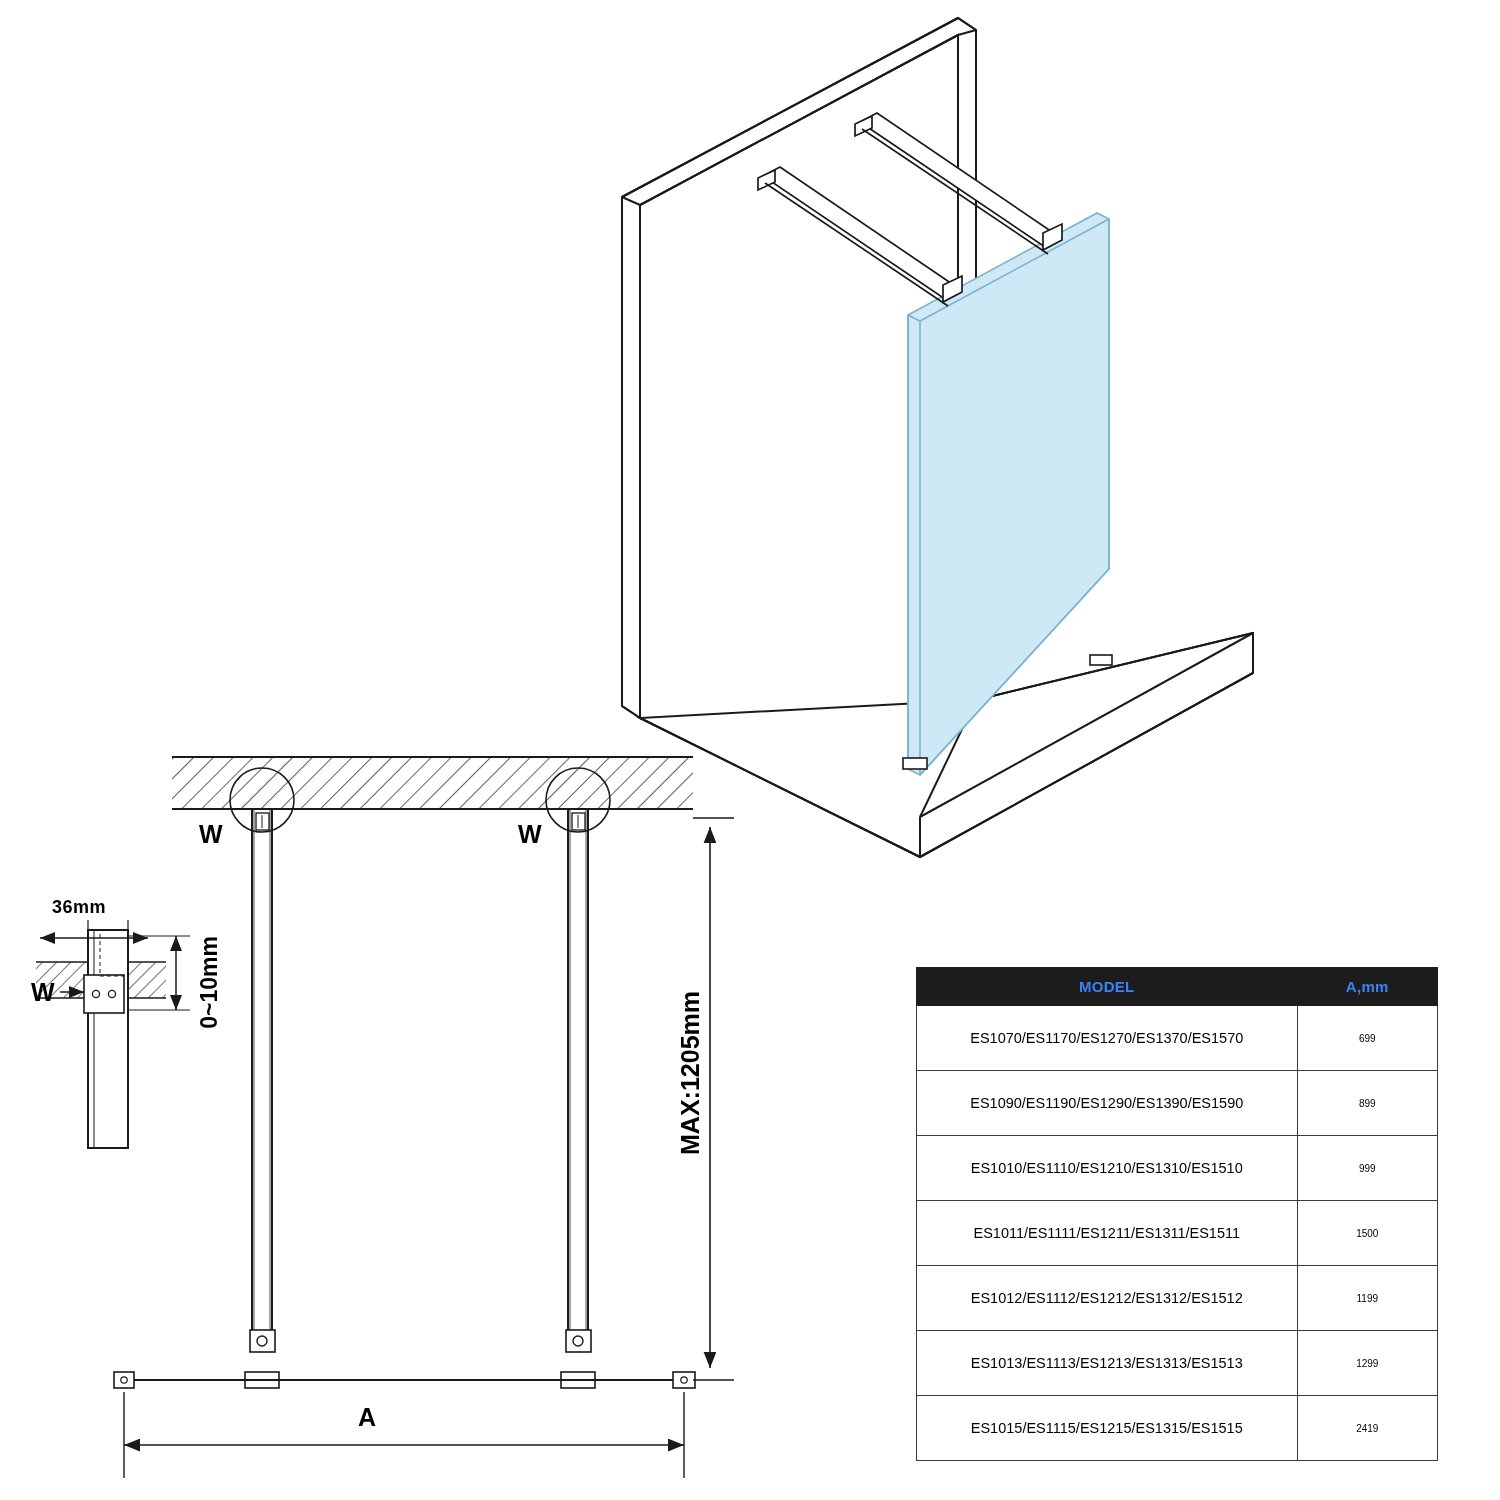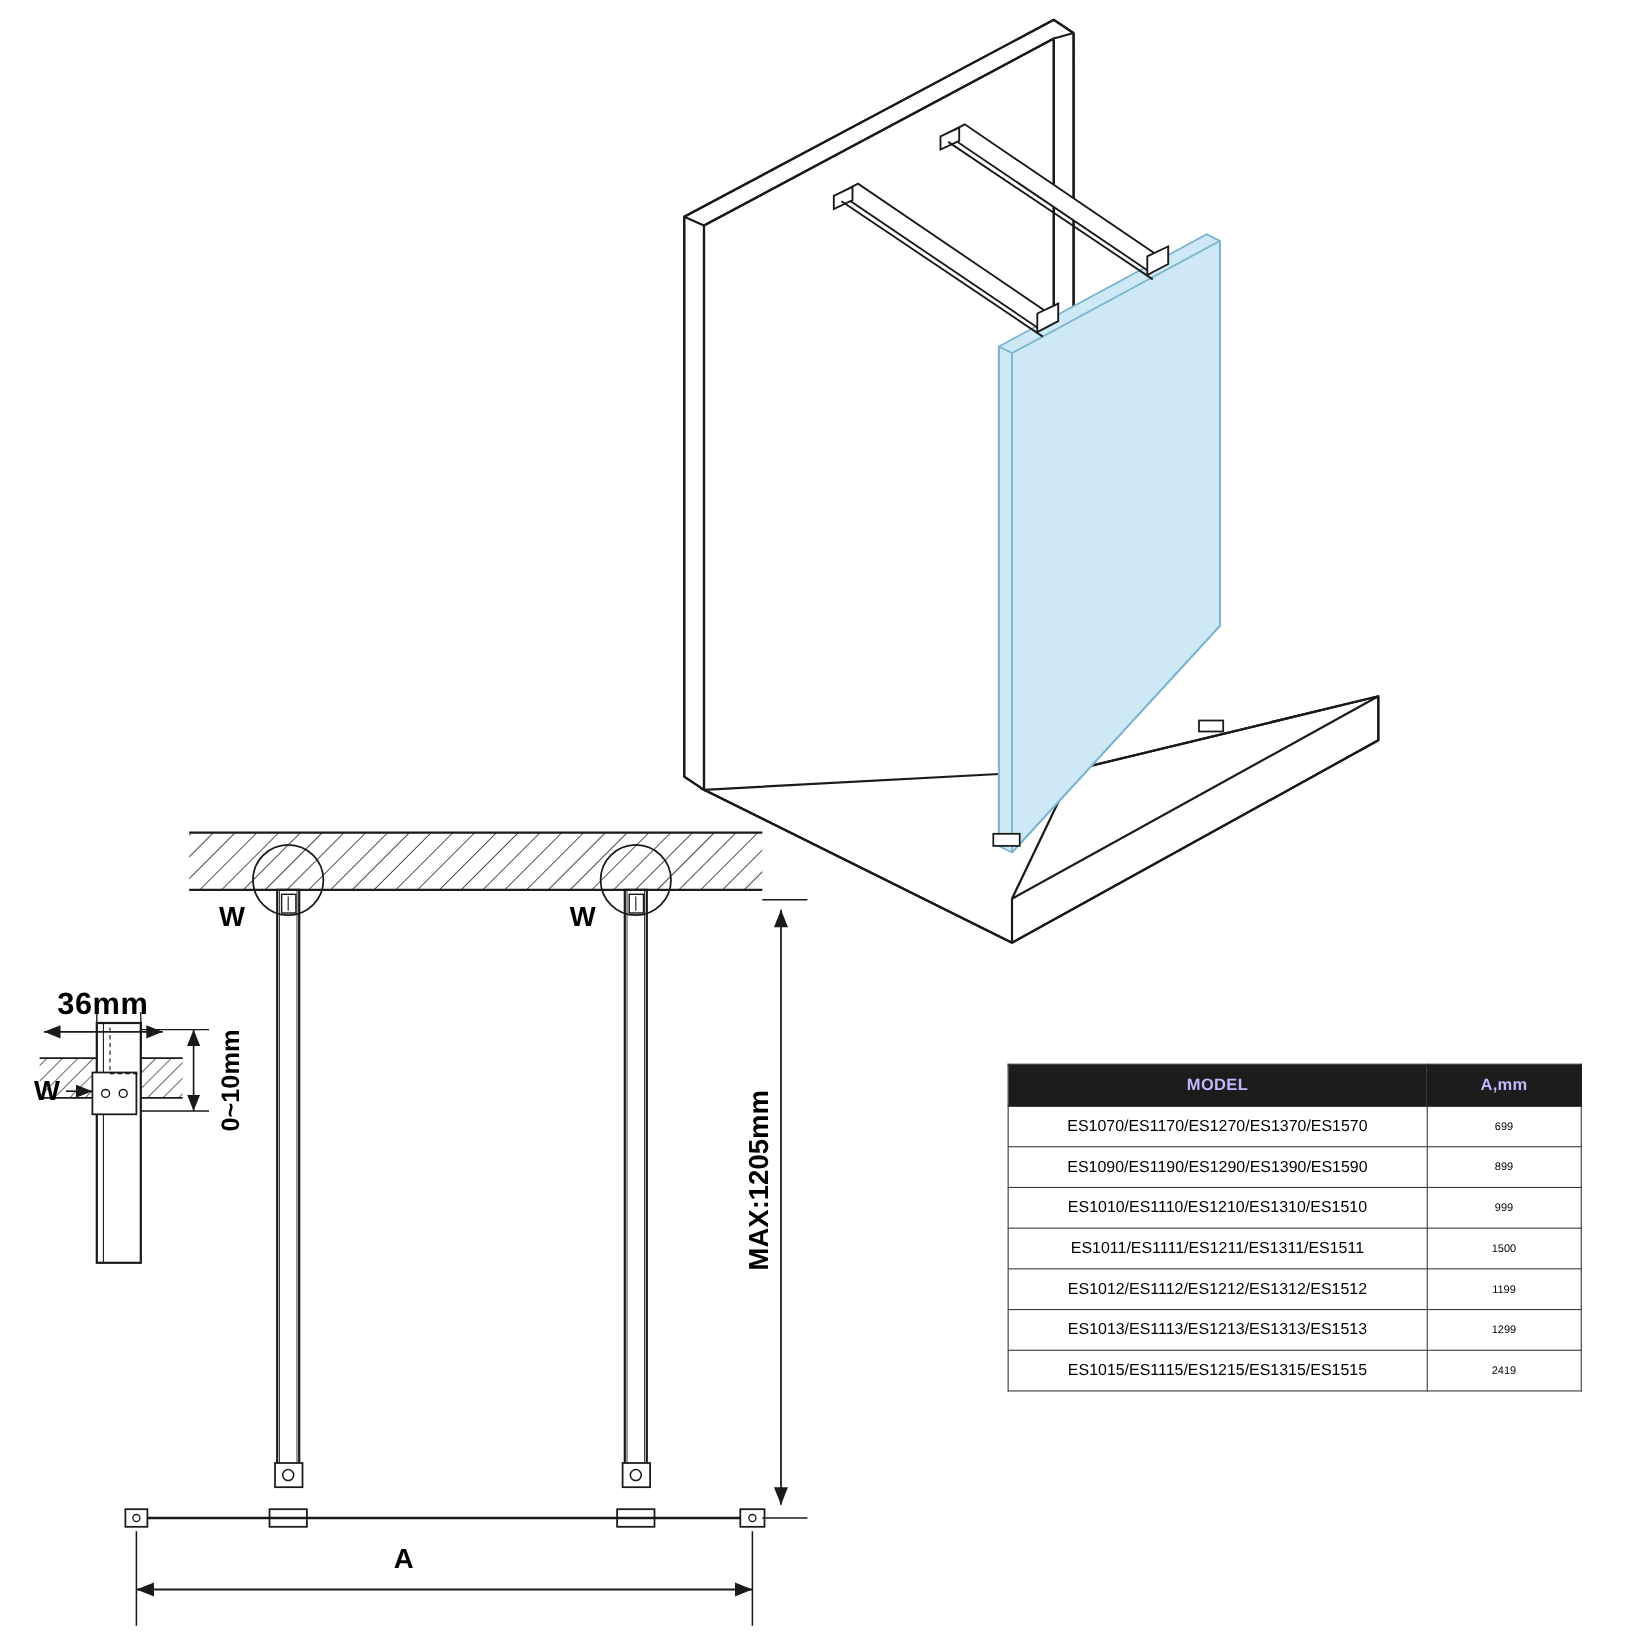--- a/index.html
+++ b/index.html
@@ -32,30 +32,30 @@
     left: 916px;
     top: 967px;
     width: 522px;
     border-collapse: collapse;
     font-size: 14.5px;
     color: #000;
     background: #fff;
   }
   .spec-table th {
     background: #1c1c1c;
-    color: #c4b5fd;
+    color: #3b82f6;
     font-weight: bold;
     font-size: 15px;
     padding: 10px 16px;
     border: 1px solid #1c1c1c;
     letter-spacing: 0.3px;
   }
   .spec-table td {
     border: 1px solid #3a3a3a;
-    padding: 10px 4px;
+    padding: 24px 4px;
     text-align: center;
     white-space: nowrap;
   }
   .spec-table td.model-cell {
     width: 388px;
     font-size: 14.5px;
   }
   .spec-table td.a-cell {
     width: 134px;
     font-size: 10px;
@@ -67,21 +67,21 @@
   .lbl {
     position: absolute;
     font-family: "Liberation Sans", sans-serif;
     color: #000;
     font-weight: bold;
     white-space: nowrap;
   }
   .lbl-36mm {
     left: 52px;
     top: 897px;
-    font-size: 28px;
+    font-size: 18px;
     letter-spacing: 0.5px;
   }
   .lbl-010mm {
     left: 196px;
     top: 936px;
     font-size: 23px;
     transform-origin: left top;
     transform: rotate(-90deg) translate(-100%, 0);
   }
   .lbl-max {

